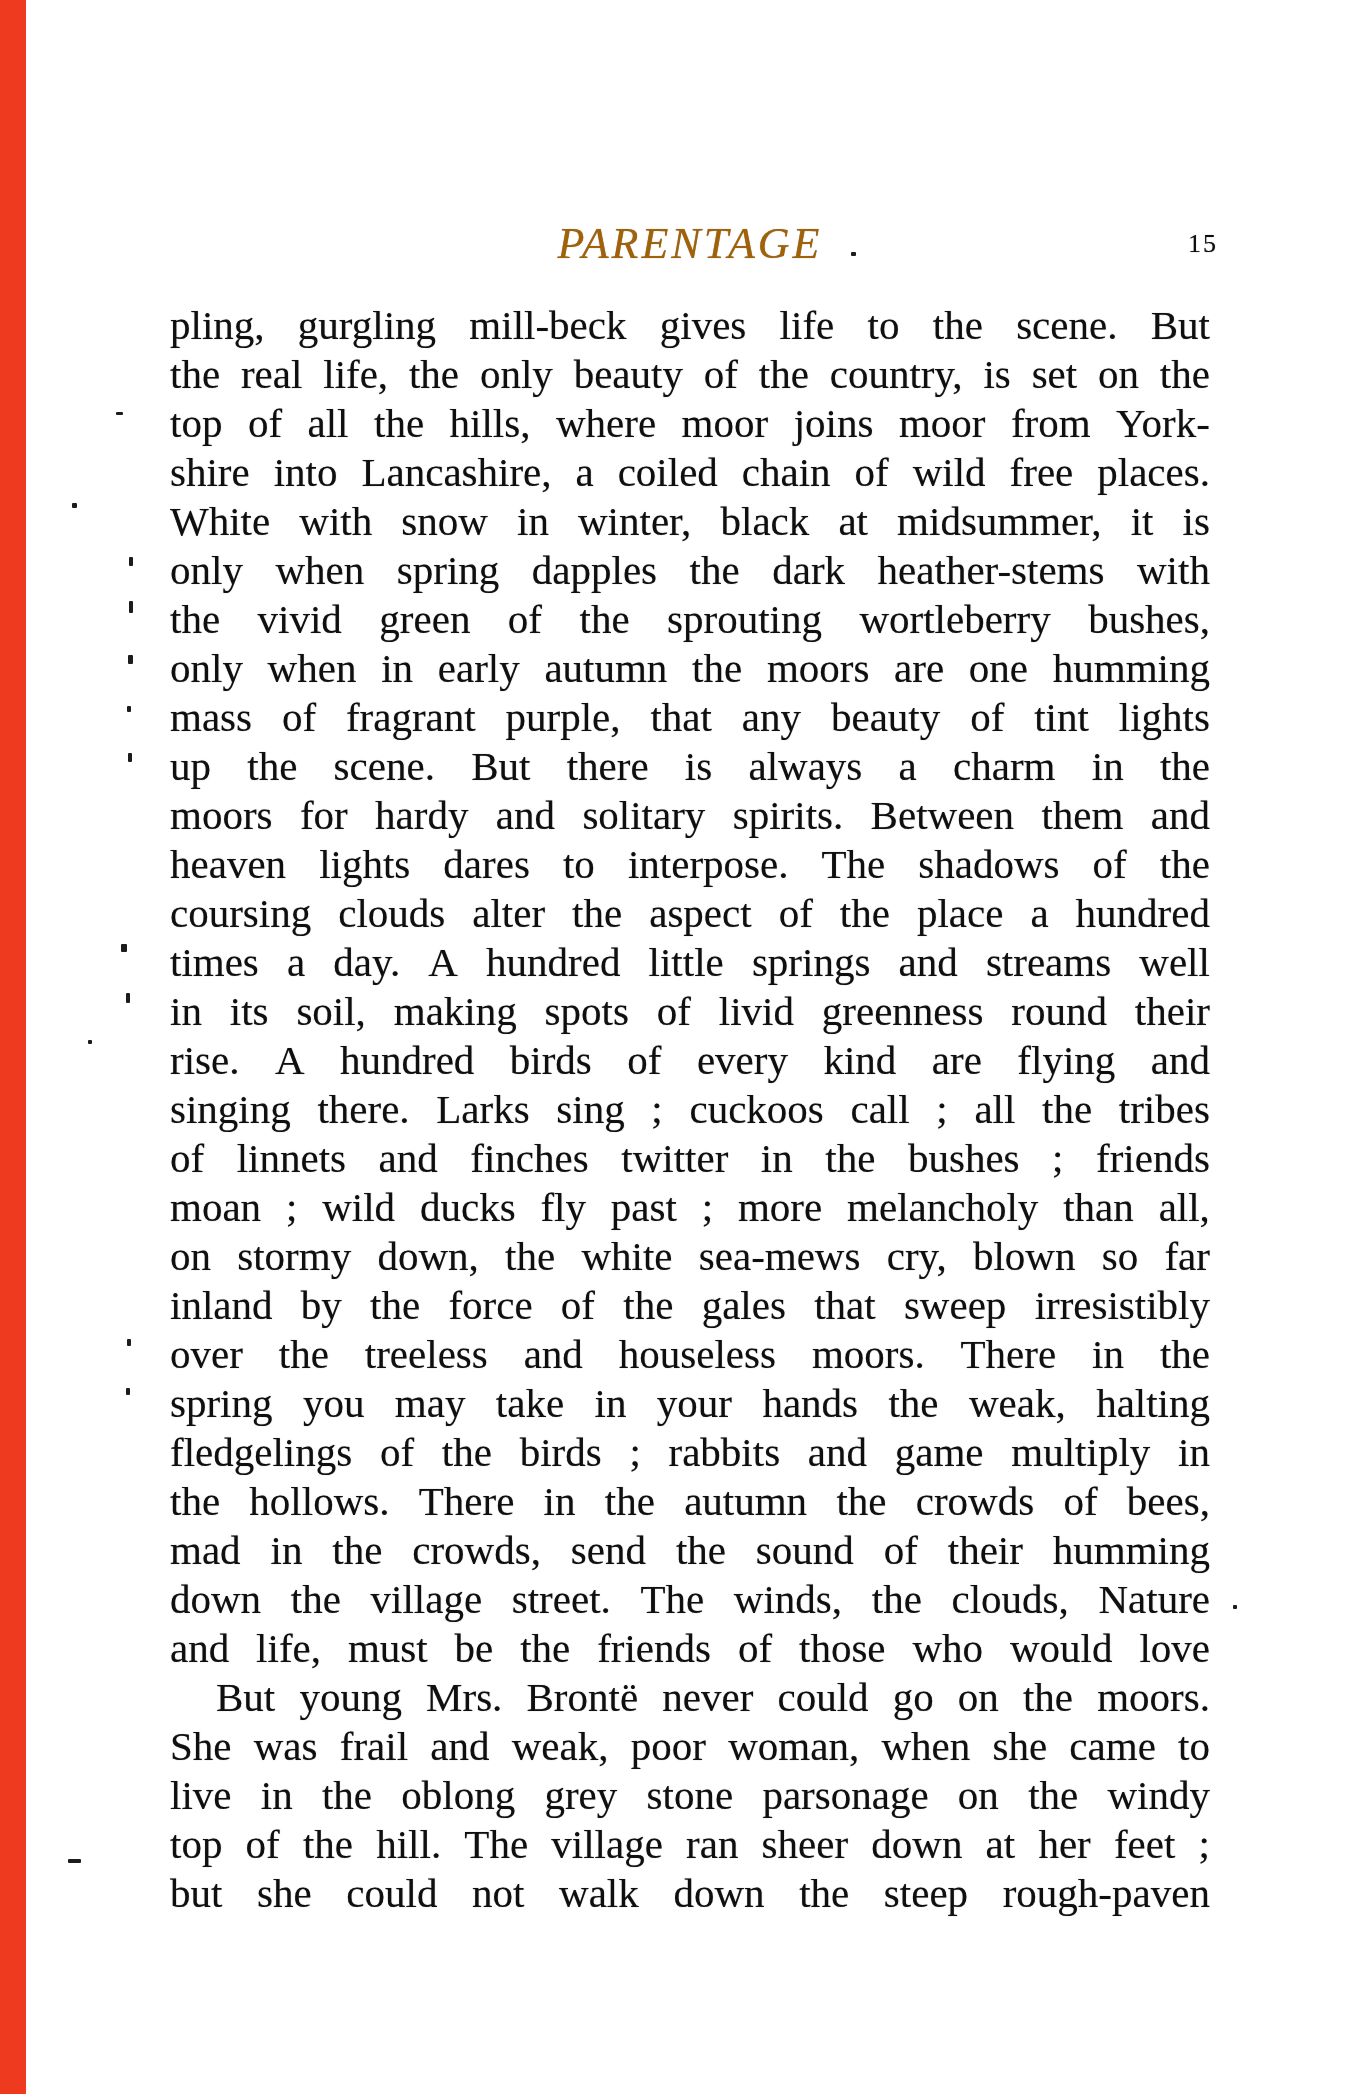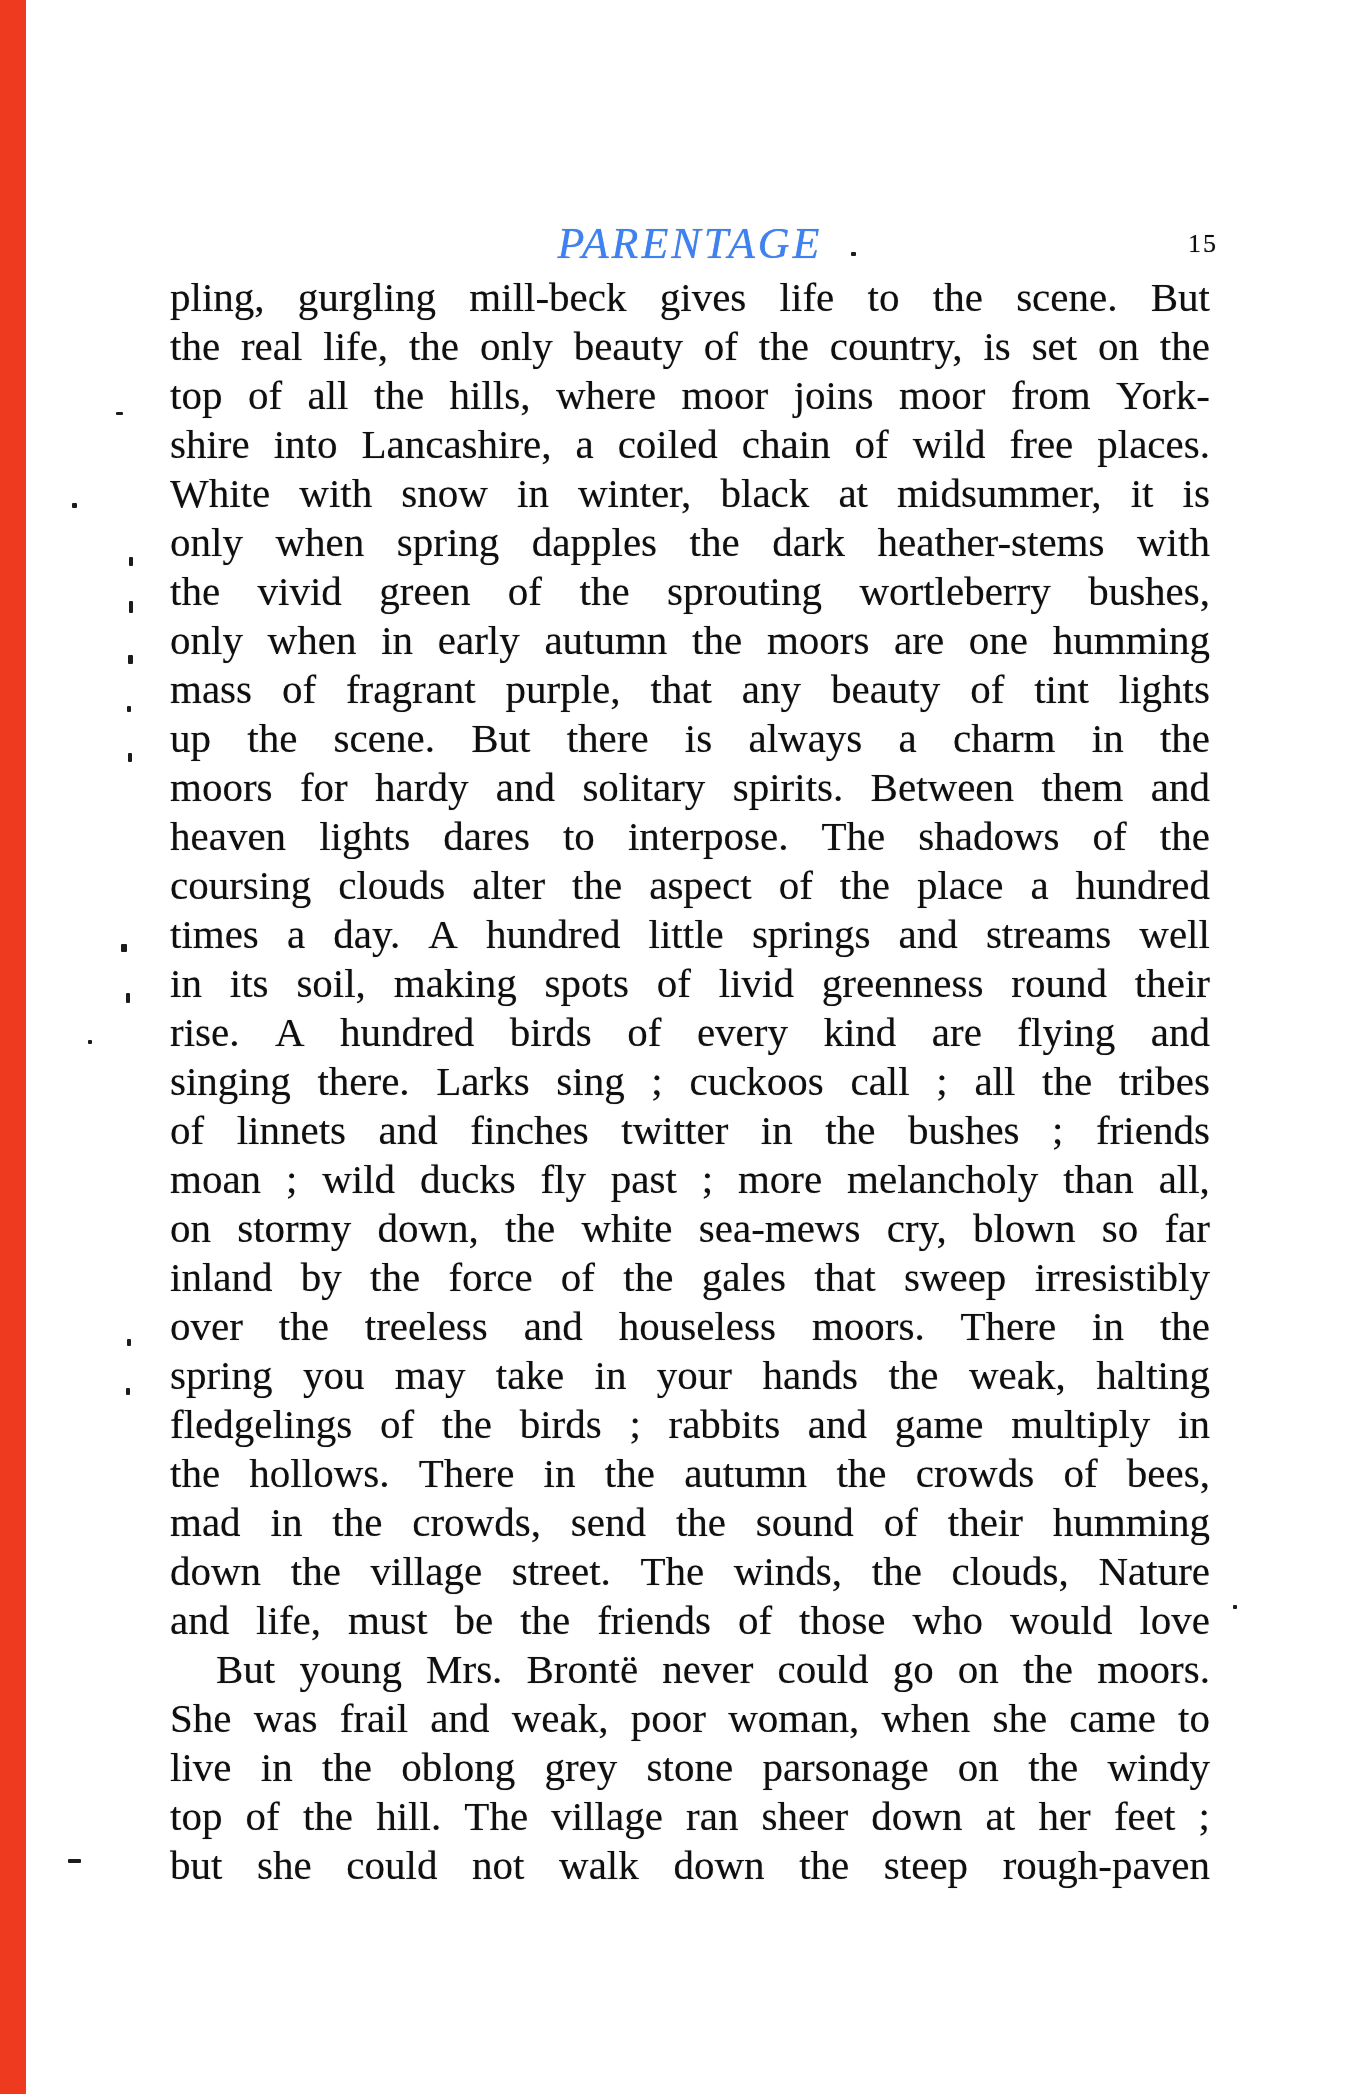--- a/index.html
+++ b/index.html
@@ -14,33 +14,33 @@
   .page { position:absolute; inset:0; }
   .edge-stripe {
     position:absolute; left:0; top:0; width:26px; height:2094px;
   }
   .running-head {
     position:absolute; left:170px; top:222px; width:1040px;
     text-align:center;
     font-style:italic;
     font-size:44px; line-height:1;
     letter-spacing:3px;
-    color:#3b82f6;
+    color:#a16207;
     text-shadow:0 0 1px rgba(0,0,0,0.45);
   }
   .page-number {
     position:absolute; left:170px; top:231px; width:1048px;
     text-align:right;
     font-size:26px; line-height:1;
     letter-spacing:2px;
     color:#0c0c0c;
     text-shadow:0 0 1px rgba(0,0,0,0.5);
   }
   .body-text {
-    position:absolute; left:170px; top:273px; width:1040px;
+    position:absolute; left:170px; top:301px; width:1040px;
     font-size:41px; line-height:49px;
     text-shadow:0 0 1px rgba(0,0,0,0.45);
   }
   .line {
     height:49px;
     white-space:nowrap;
     box-sizing:border-box;
     width:1040px;
   }
   .line.justify {

